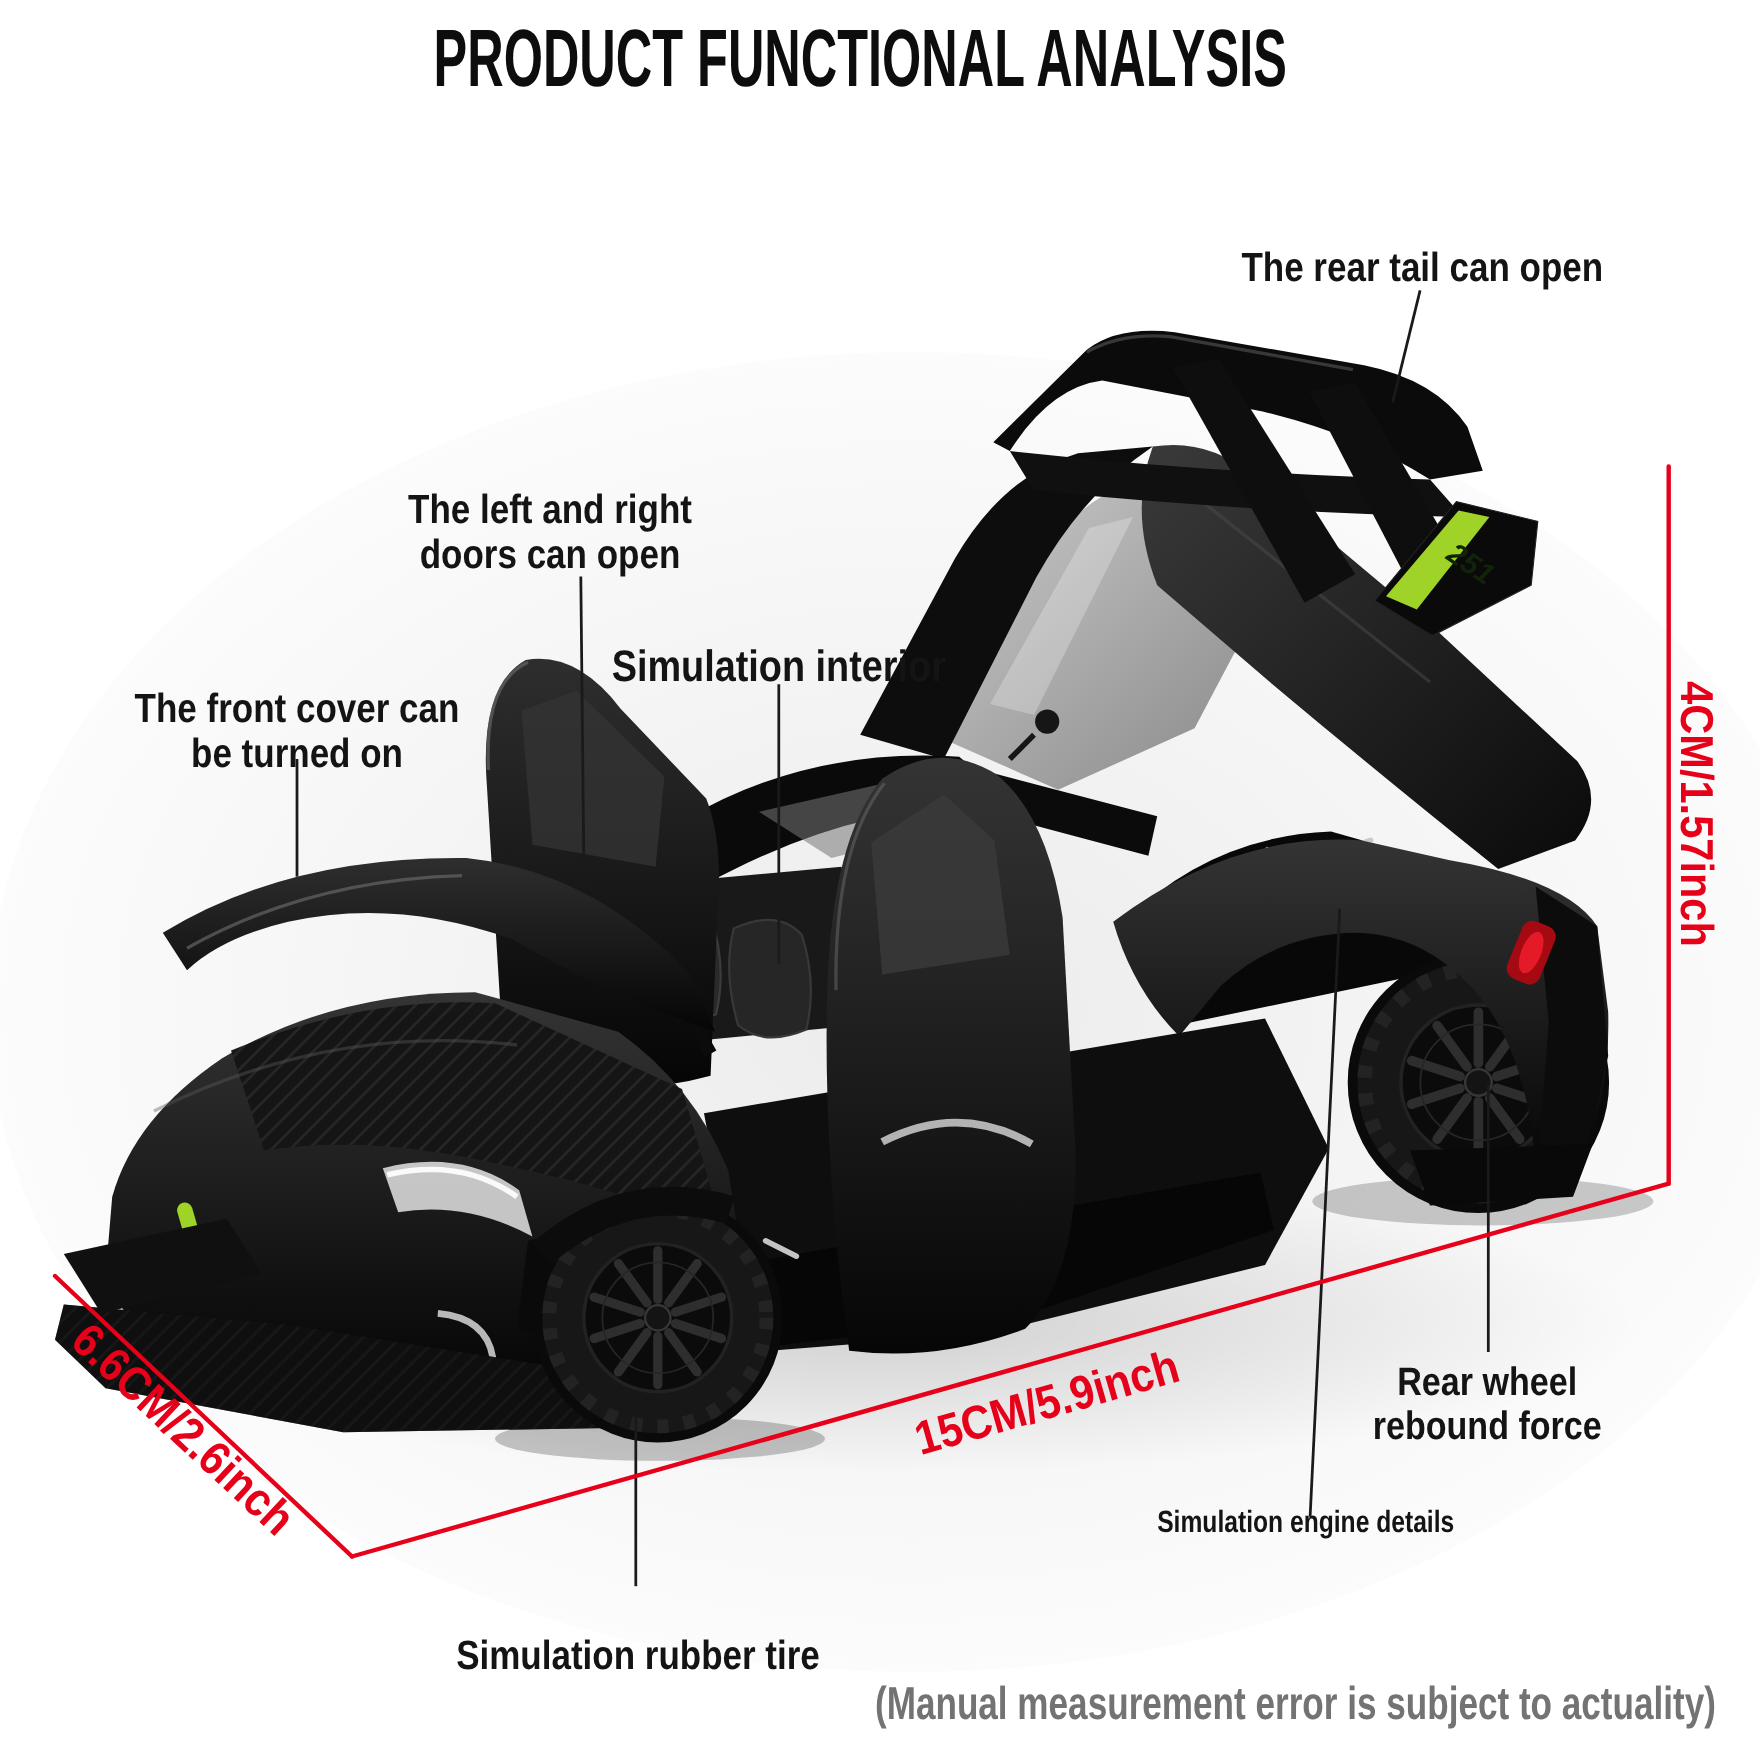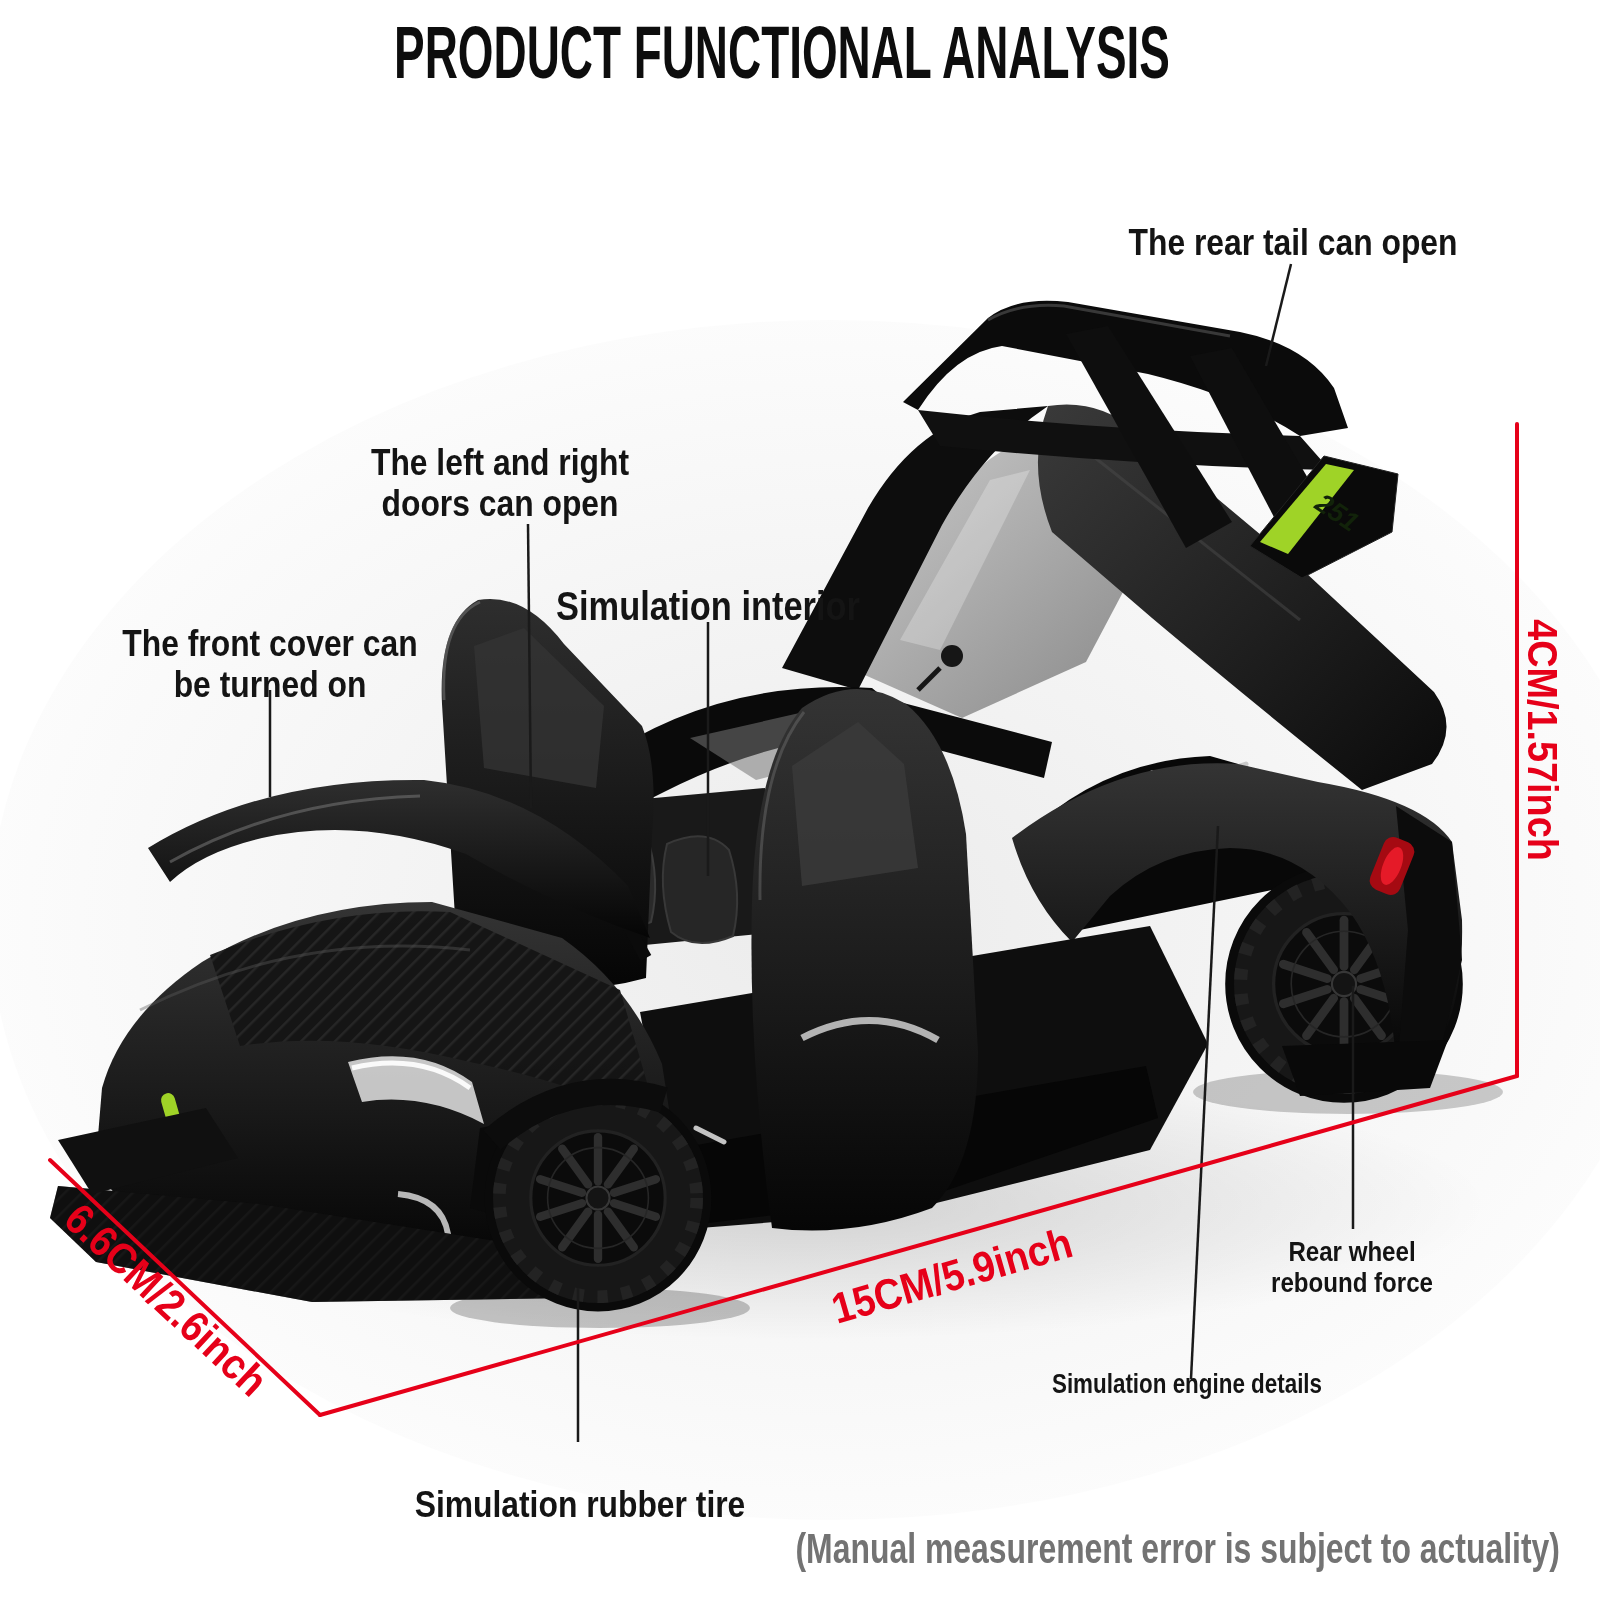--- a/index.html
+++ b/index.html
@@ -196,21 +196,21 @@
   <span class="sq">Simulation interior</span>
 </div>
 
 <div class="callout" style="left:270px;top:623px;font-size:37px;">
   <span class="sq">
     <span class="ln">The front cover can</span>
     <span class="ln">be turned on</span>
   </span>
 </div>
 
-<div class="callout" style="left:1352px;top:1236px;font-size:28px;">
+<div class="callout" style="left:1352px;top:1236px;font-size:36px;">
   <span class="sq">
     <span class="ln">Rear wheel</span>
     <span class="ln">rebound force</span>
   </span>
 </div>
 
 <div class="callout" style="left:1187px;top:1368px;font-size:28px;">
   <span class="sq" style="transform:scaleX(0.8);">Simulation engine details</span>
 </div>
 

